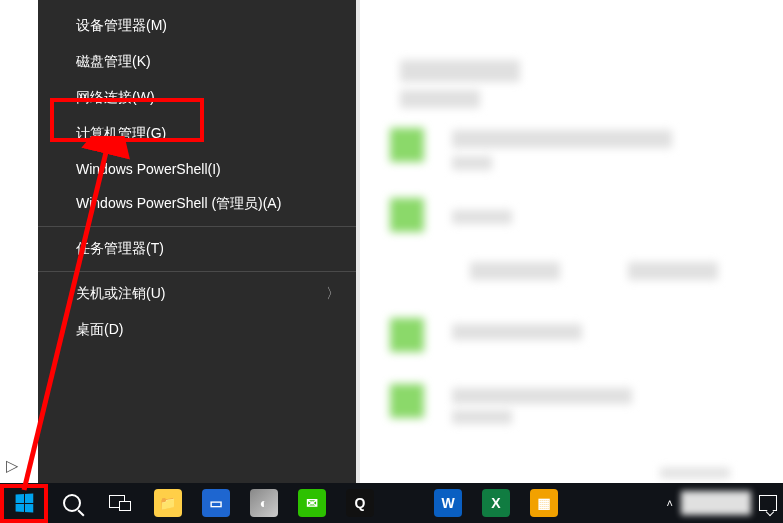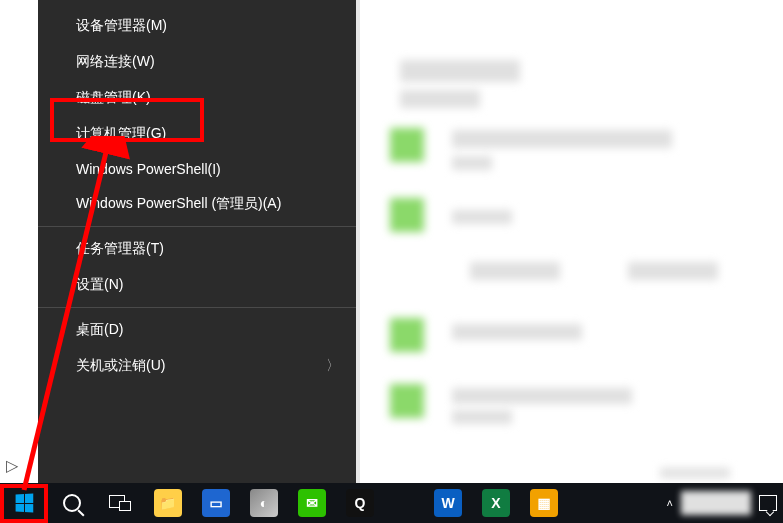--- a/index.html
+++ b/index.html
@@ -231,48 +231,45 @@
   <div class="blurred-block blur-gray" style="left:92px;top:388px;width:180px;height:16px"></div>
   <div class="blurred-block blur-gray" style="left:92px;top:410px;width:60px;height:14px"></div>
   <div class="blurred-block blur-gray" style="left:300px;top:468px;width:70px;height:10px"></div>
 </div>
 
 <div class="context-menu">
   <div class="menu-item">
     <span>设备管理器(M)</span>
   </div>
   <div class="menu-item">
+    <span>磁盘管理(K)</span>
+  </div>
+  <div class="menu-item">
     <span>网络连接(W)</span>
   </div>
   <div class="menu-item">
-    <span>磁盘管理(K)</span>
-  </div>
-  <div class="menu-item">
     <span>计算机管理(G)</span>
   </div>
   <div class="menu-item">
     <span>Windows PowerShell(I)</span>
   </div>
   <div class="menu-item">
     <span>Windows PowerShell (管理员)(A)</span>
   </div>
   <div class="menu-separator"></div>
   <div class="menu-item">
     <span>任务管理器(T)</span>
   </div>
-  <div class="menu-item">
-    <span>设置(N)</span>
-  </div>
   <div class="menu-separator"></div>
-  <div class="menu-item">
-    <span>桌面(D)</span>
-  </div>
   <div class="menu-item">
     <span>关机或注销(U)</span>
     <span class="submenu-arrow">〉</span>
+  </div>
+  <div class="menu-item">
+    <span>桌面(D)</span>
   </div>
 </div>
 
 <div class="taskbar">
   <div class="taskbar-item">
     <div class="start-icon">
       <span></span>
         <span></span>
         <span></span>
         <span></span>

